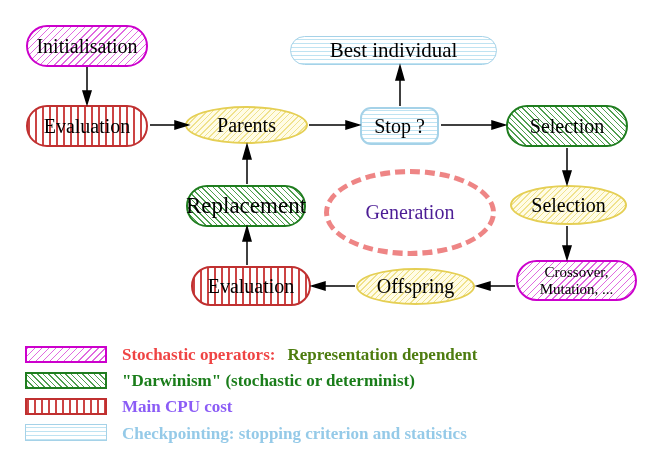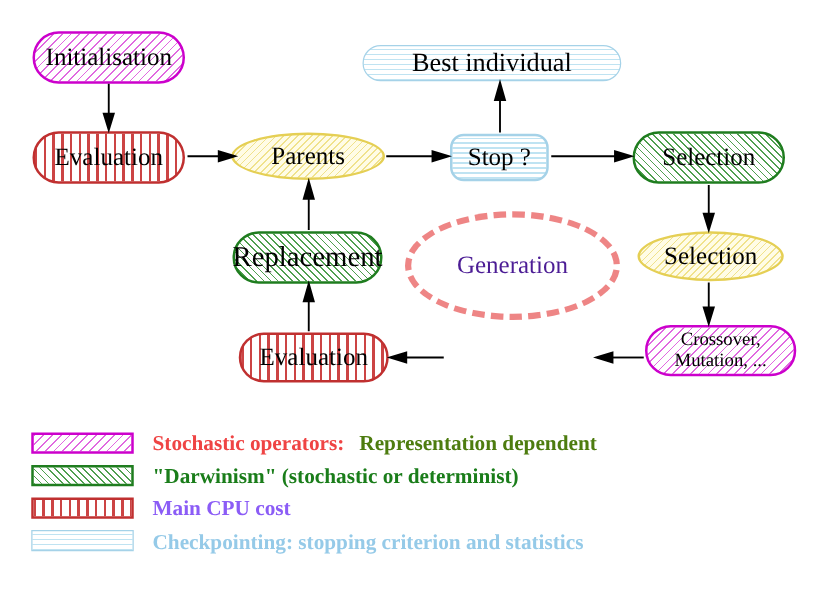--- a/index.html
+++ b/index.html
@@ -119,20 +119,23 @@
 
   <div class="node ellipse-yellow" style="left:510px; top:185px; width:117px; height:40px;">
     <span>Selection</span>
   </div>
 
   <div class="node hatch-magenta two-line" style="left:516px; top:260px; width:121px; height:41px;">
     <span>Crossover,</span>
     <span>Mutation, ...</span>
   </div>
 
+  <div class="node ellipse-yellow" style="left:356px; top:268px; width:119px; height:37px;">
+    <span>Offspring</span>
+  </div>
 
   <div class="node stripe-red" style="left:191px; top:266px; width:120px; height:40px;">
     <span>Evaluation</span>
   </div>
 
   <svg class="arrows" width="662" height="471" viewBox="0 0 662 471">
     <g stroke="#000000" stroke-width="1.5" fill="#000000">
 
       <line x1="87" y1="67" x2="87" y2="92"></line>
       <polygon points="87,104 83,91 91,91"></polygon>

